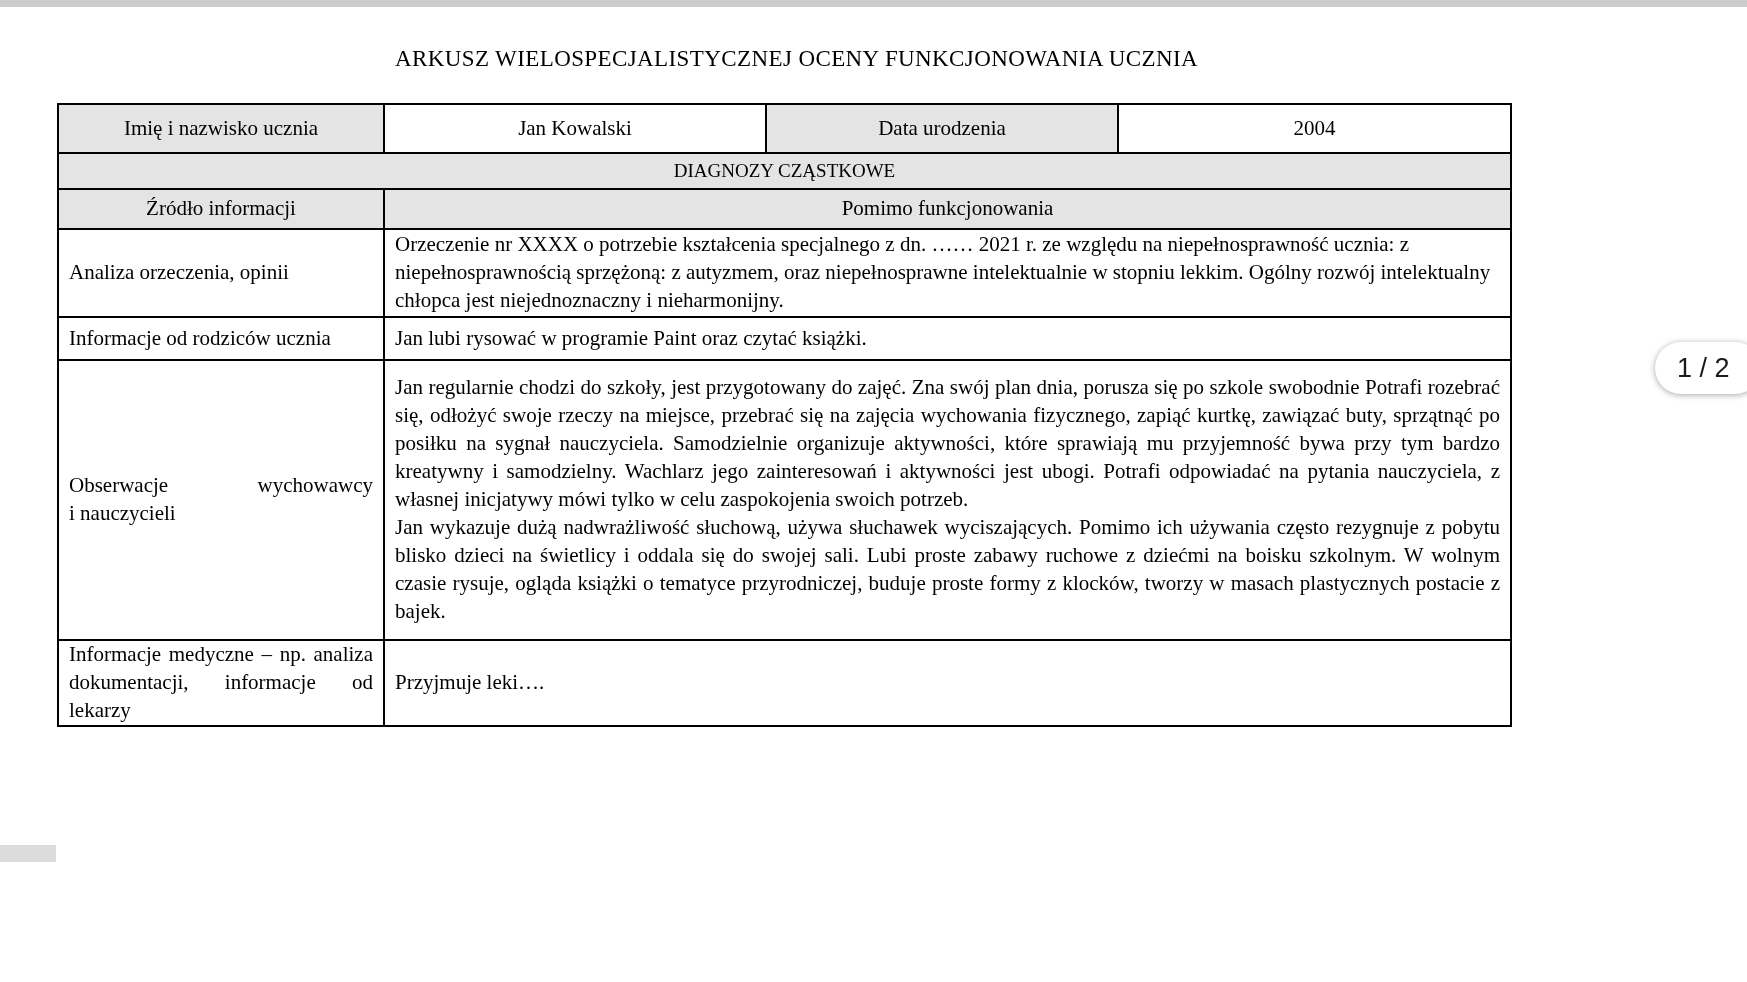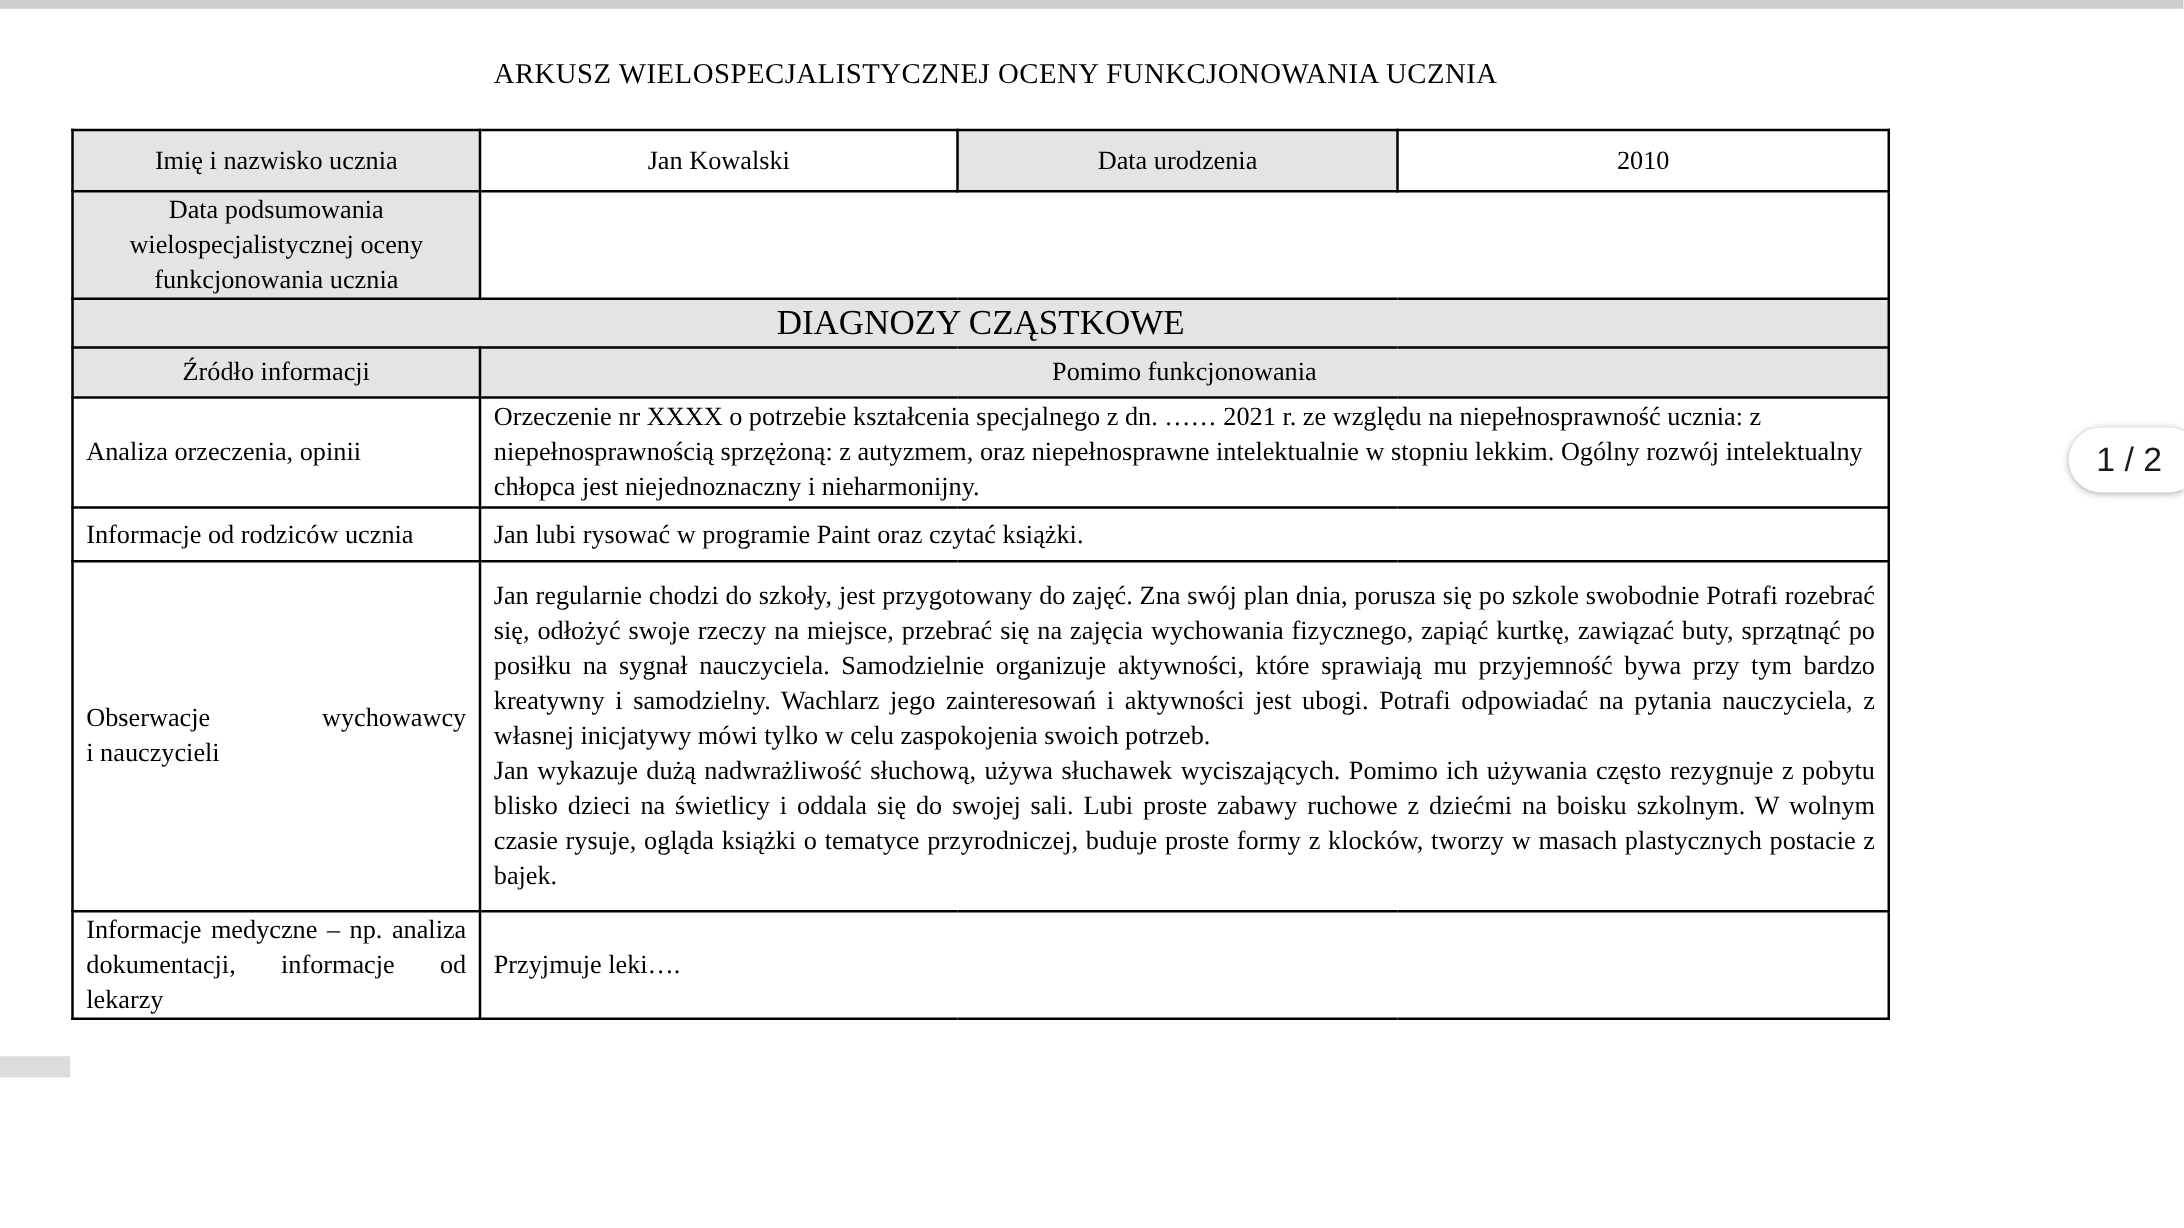--- a/index.html
+++ b/index.html
@@ -57,21 +57,21 @@
     border: 2px solid #000;
     padding: 0 10px;
     vertical-align: middle;
     line-height: 1.33;
   }
   .shaded  { background: #e4e4e4; }
   .center  { text-align: center; }
   .top     { vertical-align: top; }
   .justify { text-align: justify; margin-left: 13px; }
   .prelines { white-space: pre-line; }
-  .section-header-cell { font-size: 28px; }
+  .section-header-cell { font-size: 19px; }
   .label-left { padding-left: 8px; padding-right: 8px; }
   .page-indicator {
     position: absolute;
     top: 342px;
     right: -14px;
     width: 106px;
     height: 52px;
     background: #ffffff;
     border-radius: 26px;
     box-shadow: 0 1px 6px rgba(0,0,0,0.35);
@@ -99,28 +99,24 @@
       <col class="c1">
         <col class="c2">
         <col class="c3">
         <col class="c4">
     </colgroup>
     <tbody>
       <tr style="height:49px">
         <td class="shaded center">Imię i nazwisko ucznia</td>
         <td class="center">Jan Kowalski</td>
         <td class="shaded center">Data urodzenia</td>
-        <td class="center">2010</td>
+        <td class="center">2004</td>
       </tr>
 
 
-      <tr style="height:85px">
-        <td class="shaded center">Data podsumowania wielospecjalistycznej oceny funkcjonowania ucznia</td>
-        <td colspan="3"></td>
-      </tr>
 
       <tr style="height:36px">
         <td colspan="4" class="shaded center section-header-cell">DIAGNOZY CZĄSTKOWE</td>
       </tr>
 
       <tr style="height:40px">
         <td class="shaded center">Źródło informacji</td>
         <td colspan="3" class="shaded center">Pomimo funkcjonowania</td>
       </tr>
 

